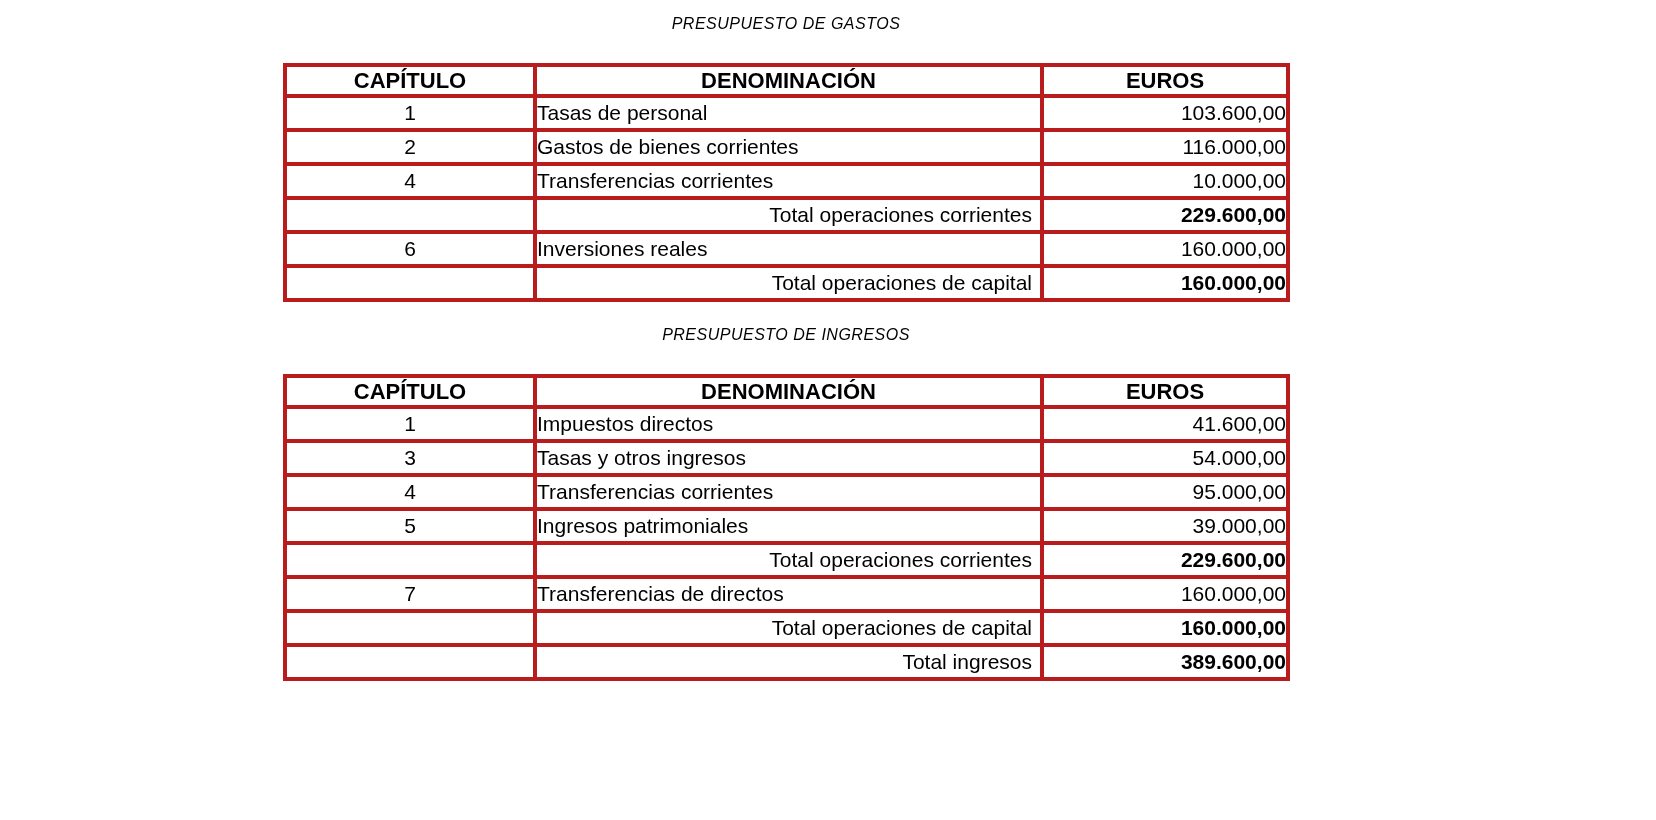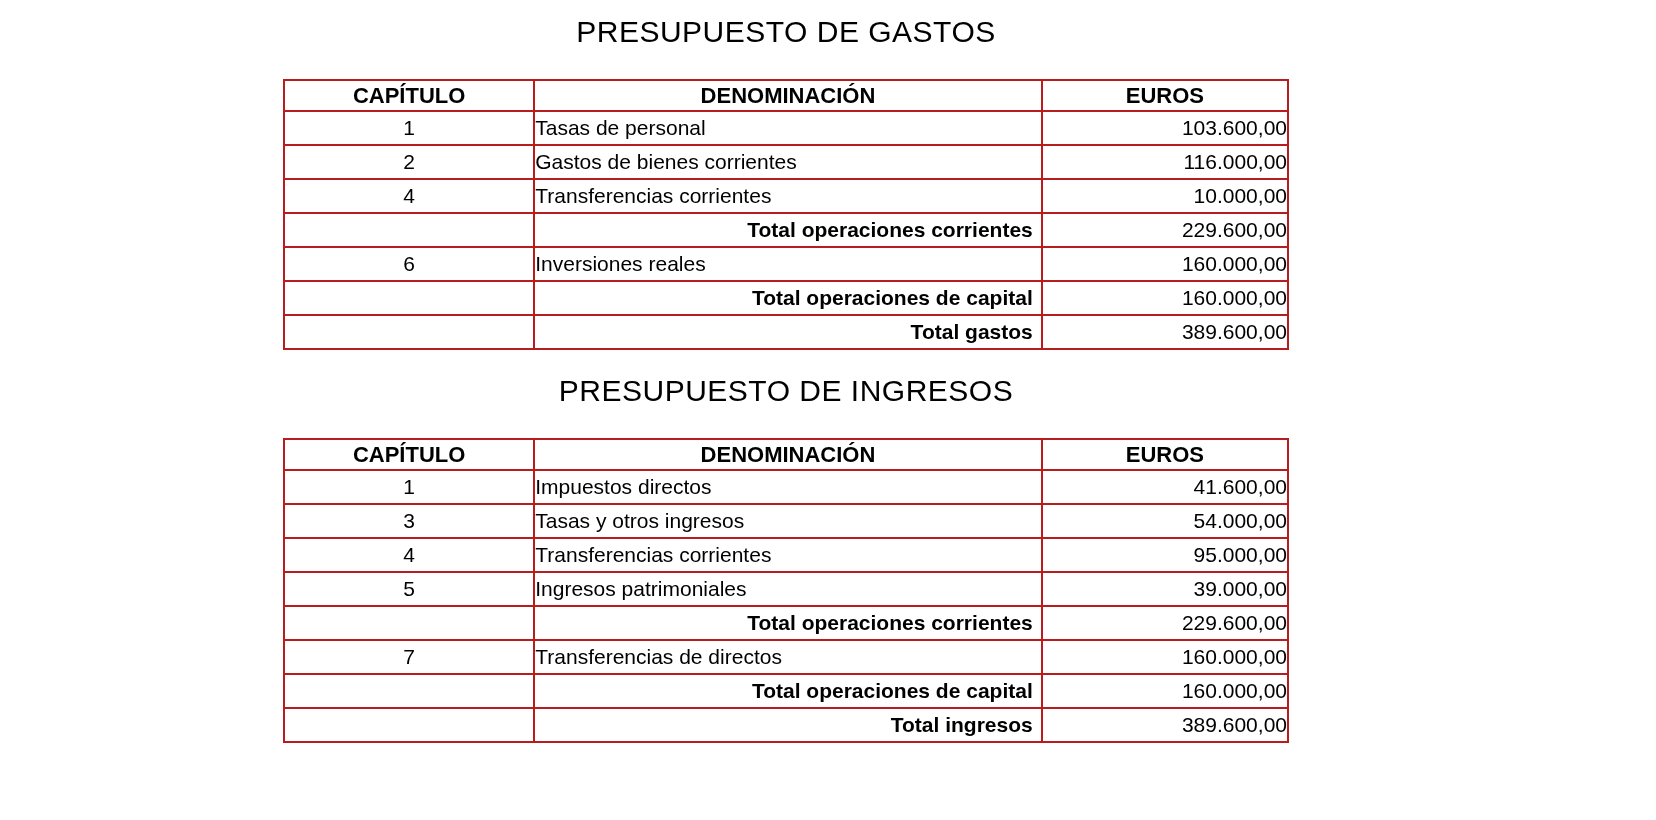--- a/index.html
+++ b/index.html
@@ -15,38 +15,39 @@
     color: #000000;
     overflow: hidden;
   }
   .content {
     width: 1006px;
     margin-left: 283px;
     padding-top: 15px;
   }
   .table-title {
     text-align: center;
-    font-size: 30px;
+    font-size: 16px;
     font-weight: normal;
     letter-spacing: 0.5px;
     margin: 0;
     white-space: nowrap;
+    font-style: italic;
   }
   .title-ingresos {
     margin-top: 24px;
   }
   table.budget-table {
     border-collapse: collapse;
     width: 1006px;
     margin-top: 30px;
     table-layout: fixed;
   }
   table.budget-table th,
   table.budget-table td {
-    border: 2px solid #b91c1c;
+    border: 4px solid #b91c1c;
     font-size: 21px;
     padding: 0;
     height: 34px;
     vertical-align: middle;
     overflow: hidden;
     white-space: nowrap;
   }
   table.budget-table th {
     font-weight: bold;
     font-size: 22px;
@@ -56,24 +57,24 @@
   td.c0 { width: 250px; text-align: center; }
   td.c1 { width: 535px; text-align: left; padding-left: 10px; }
   td.c2 { width: 221px; text-align: right; padding-right: 50px; }
   th.c0 { width: 250px; }
   th.c1 { width: 507px; }
   th.c2 { width: 246px; }
   tr.total-row td.c1 {
     text-align: right;
     padding-left: 0;
     padding-right: 8px;
-    font-weight: bold;
+    font-weight: normal;
   }
   tr.total-row td.c2 {
-    font-weight: normal;
+    font-weight: bold;
   }
 </style>
 </head>
 <body>
 
 <div class="content">
 
   <h1 class="table-title title-gastos">PRESUPUESTO DE GASTOS</h1>
 
   <table class="budget-table">
@@ -107,25 +108,20 @@
         </tr>
         <tr>
           <td class="c0">6</td>
           <td class="c1">Inversiones reales</td>
           <td class="c2">160.000,00</td>
         </tr>
         <tr class="total-row">
           <td class="c0"></td>
           <td class="c1">Total operaciones de capital</td>
           <td class="c2">160.000,00</td>
-        </tr>
-        <tr class="total-row">
-          <td class="c0"></td>
-          <td class="c1">Total gastos</td>
-          <td class="c2">389.600,00</td>
         </tr>
       </tbody>
   </table>
 
   <h1 class="table-title title-ingresos">PRESUPUESTO DE INGRESOS</h1>
 
   <table class="budget-table">
     <thead>
         <tr>
           <th class="c0">CAPÍTULO</th>

